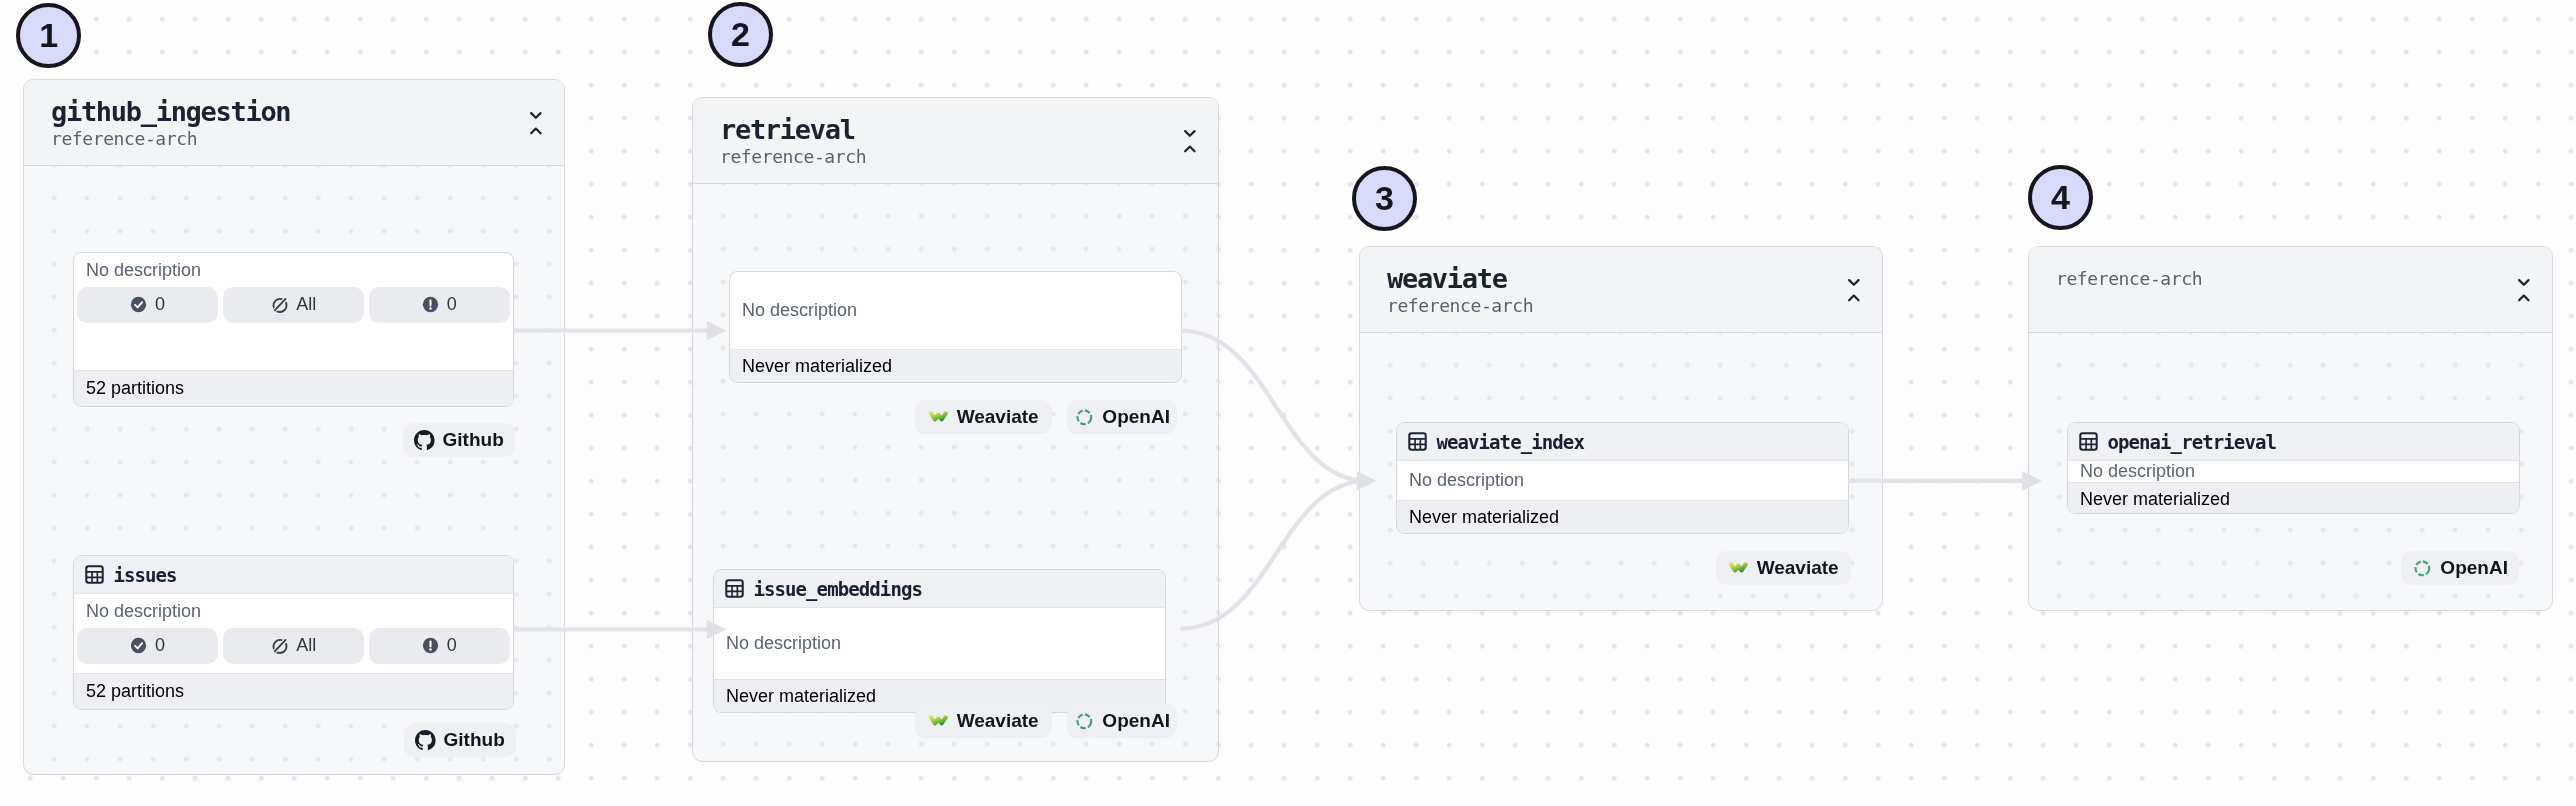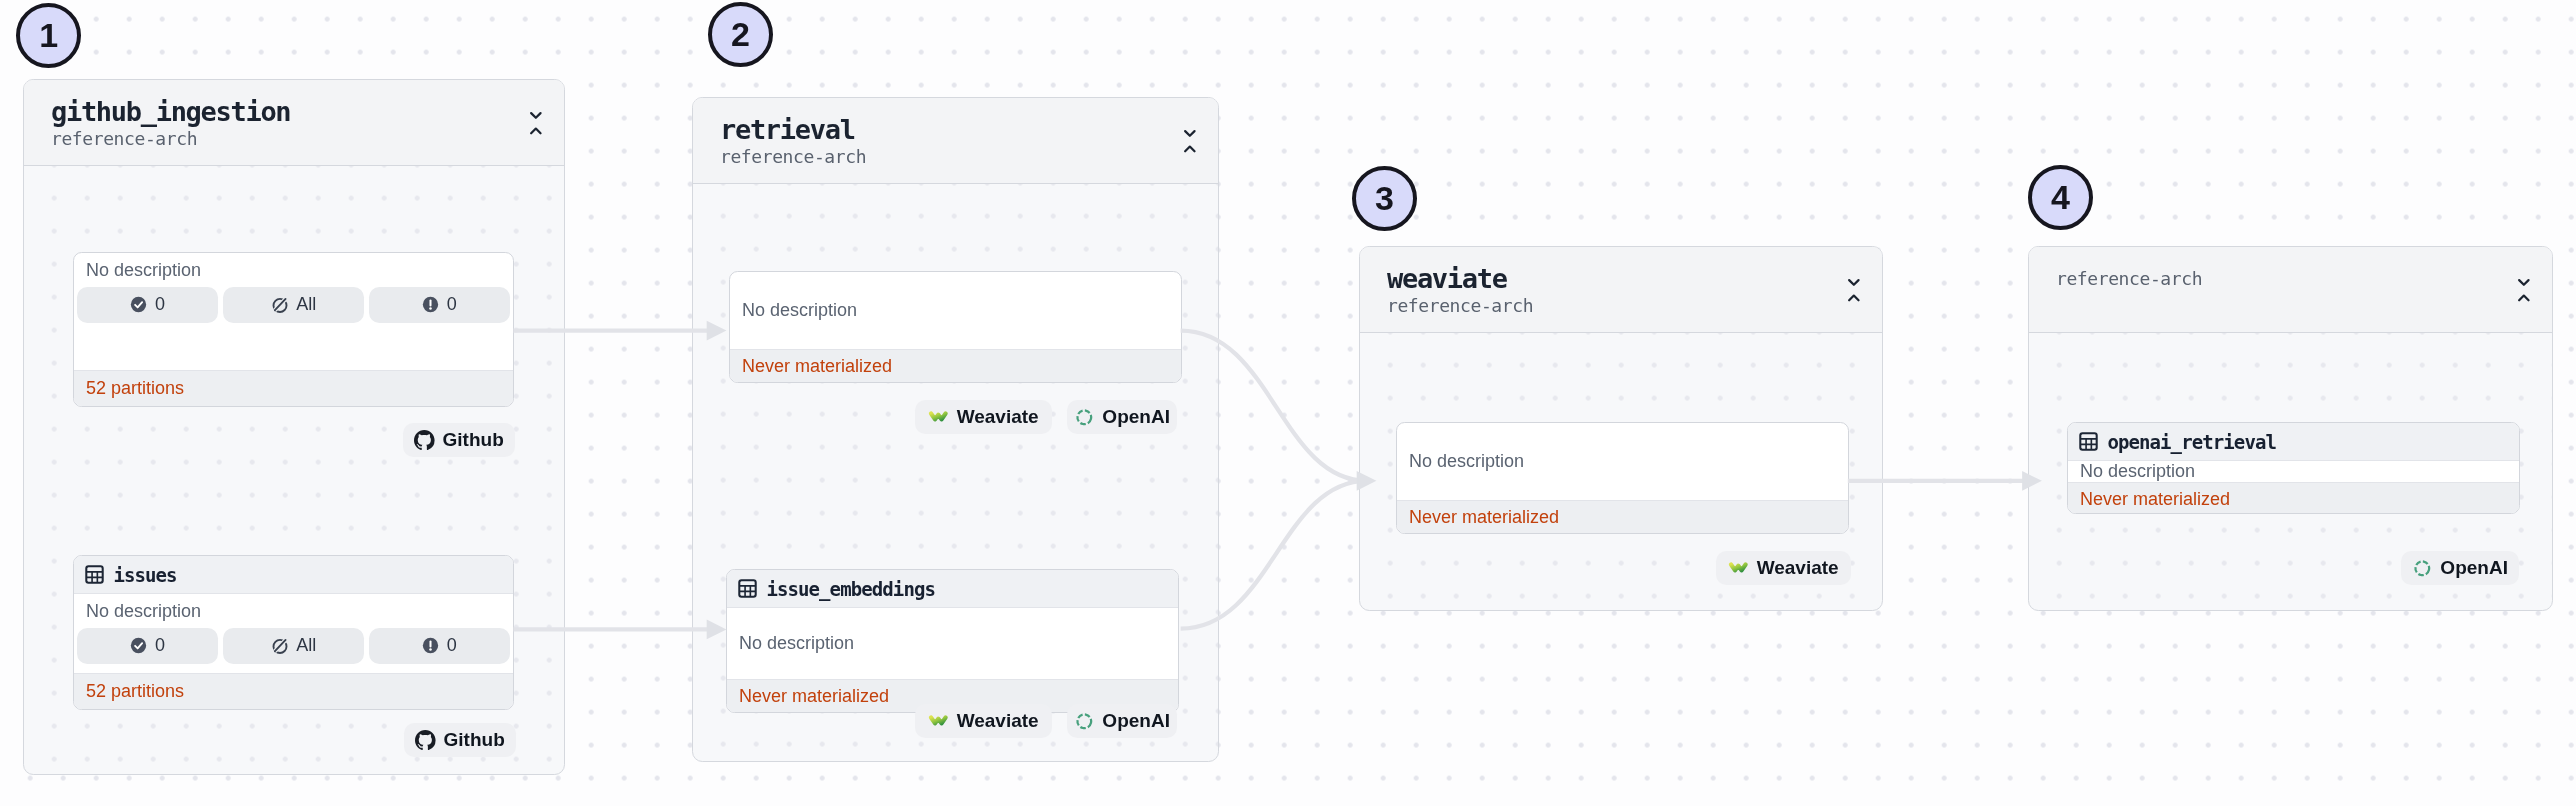--- a/index.html
+++ b/index.html
@@ -42,21 +42,21 @@
   }
   .n-head {
     flex:none; height:38px; background:#eff1f4; border-bottom:1.7px solid #e2e4e9;
     display:flex; align-items:center; gap:9.4px; padding:0 11px;
     font:700 19px "DejaVu Sans Mono", monospace; color:#182131; letter-spacing:-0.9px;
   }
   .n-desc { flex:1; font:400 18px "Liberation Sans", sans-serif; color:#5a6371; padding:6.9px 12px 0 12px; }
   .node-sm .n-desc { display:flex; align-items:center; padding:0 12px; }
   .n-foot {
     flex:none; background:#edeff2; border-top:1.7px solid #e2e4e9;
-    font:400 18px "Liberation Sans", sans-serif; color:#c2410c;
+    font:400 18px "Liberation Sans", sans-serif; color:#000000;
     display:flex; align-items:center; padding:0 12px;
   }
   .node-lg .n-foot { height:36px; }
   .node-sm .n-foot { height:33px; }
   .pill-row { display:flex; gap:5.2px; margin:6px -8.6px 0 -8.6px; }
   .pill {
     flex:1; height:36px; background:#e9ebee; border-radius:10.3px;
     display:flex; align-items:center; justify-content:center; gap:7.7px;
     font:400 18px "Liberation Sans", sans-serif; color:#2d3543; cursor:pointer;
   }
@@ -264,21 +264,21 @@
     </div>
     <div class="tag" style="left:374px;top:302px;width:110px">
       <span class="icon">
           <svg width="20.6" height="20.6" viewBox="0 0 24 24">
             <circle cx="12" cy="12" r="8" fill="none" stroke="#47a07d" stroke-width="2.6" stroke-dasharray="6.5 2.6" transform="rotate(12 12 12)"></circle>
           </svg>
         </span>
       <span>OpenAI</span>
     </div>
 
-    <div class="node node-sm" style="left:33px;top:471px;width:453px;height:144px">
+    <div class="node node-sm" style="left:20px;top:471px;width:453px;height:144px">
       <div class="n-head">
         <span class="icon">
             <svg width="19" height="19" viewBox="0 0 22 22">
               <rect x="1.5" y="1.5" width="19" height="19" rx="2.5" fill="none" stroke="#1d2635" stroke-width="2.4"></rect>
               <path d="M1.5 8 H20.5 M8.2 8 V20.5 M14.3 8 V20.5 M1.5 14.3 H20.5" stroke="#1d2635" stroke-width="1.9" fill="none"></path>
             </svg>
           </span>
         <span>issue_embeddings</span>
       </div>
       <div class="n-desc">
@@ -319,20 +319,29 @@
           </span>
         <span class="icon">
             <svg width="13.7" height="9.4" viewBox="0 0 16 11">
               <path d="M2.5 8.5 L8 3 L13.5 8.5" fill="none" stroke="#1b2330" stroke-width="2.6" stroke-linecap="round" stroke-linejoin="round"></path>
             </svg>
           </span>
       </button>
     </header>
 
     <div class="node node-sm" style="left:36px;top:175px;width:453px;height:112px">
+      <div class="n-head">
+        <span class="icon">
+            <svg width="19" height="19" viewBox="0 0 22 22">
+              <rect x="1.5" y="1.5" width="19" height="19" rx="2.5" fill="none" stroke="#1d2635" stroke-width="2.4"></rect>
+              <path d="M1.5 8 H20.5 M8.2 8 V20.5 M14.3 8 V20.5 M1.5 14.3 H20.5" stroke="#1d2635" stroke-width="1.9" fill="none"></path>
+            </svg>
+          </span>
+        <span>weaviate_index</span>
+      </div>
       <div class="n-desc">
           <span>No description</span>
         </div>
       <div class="n-foot">
           <span>Never materialized</span>
         </div>
     </div>
 
     <div class="tag" style="left:356px;top:304px;width:135px">
       <span class="icon">

